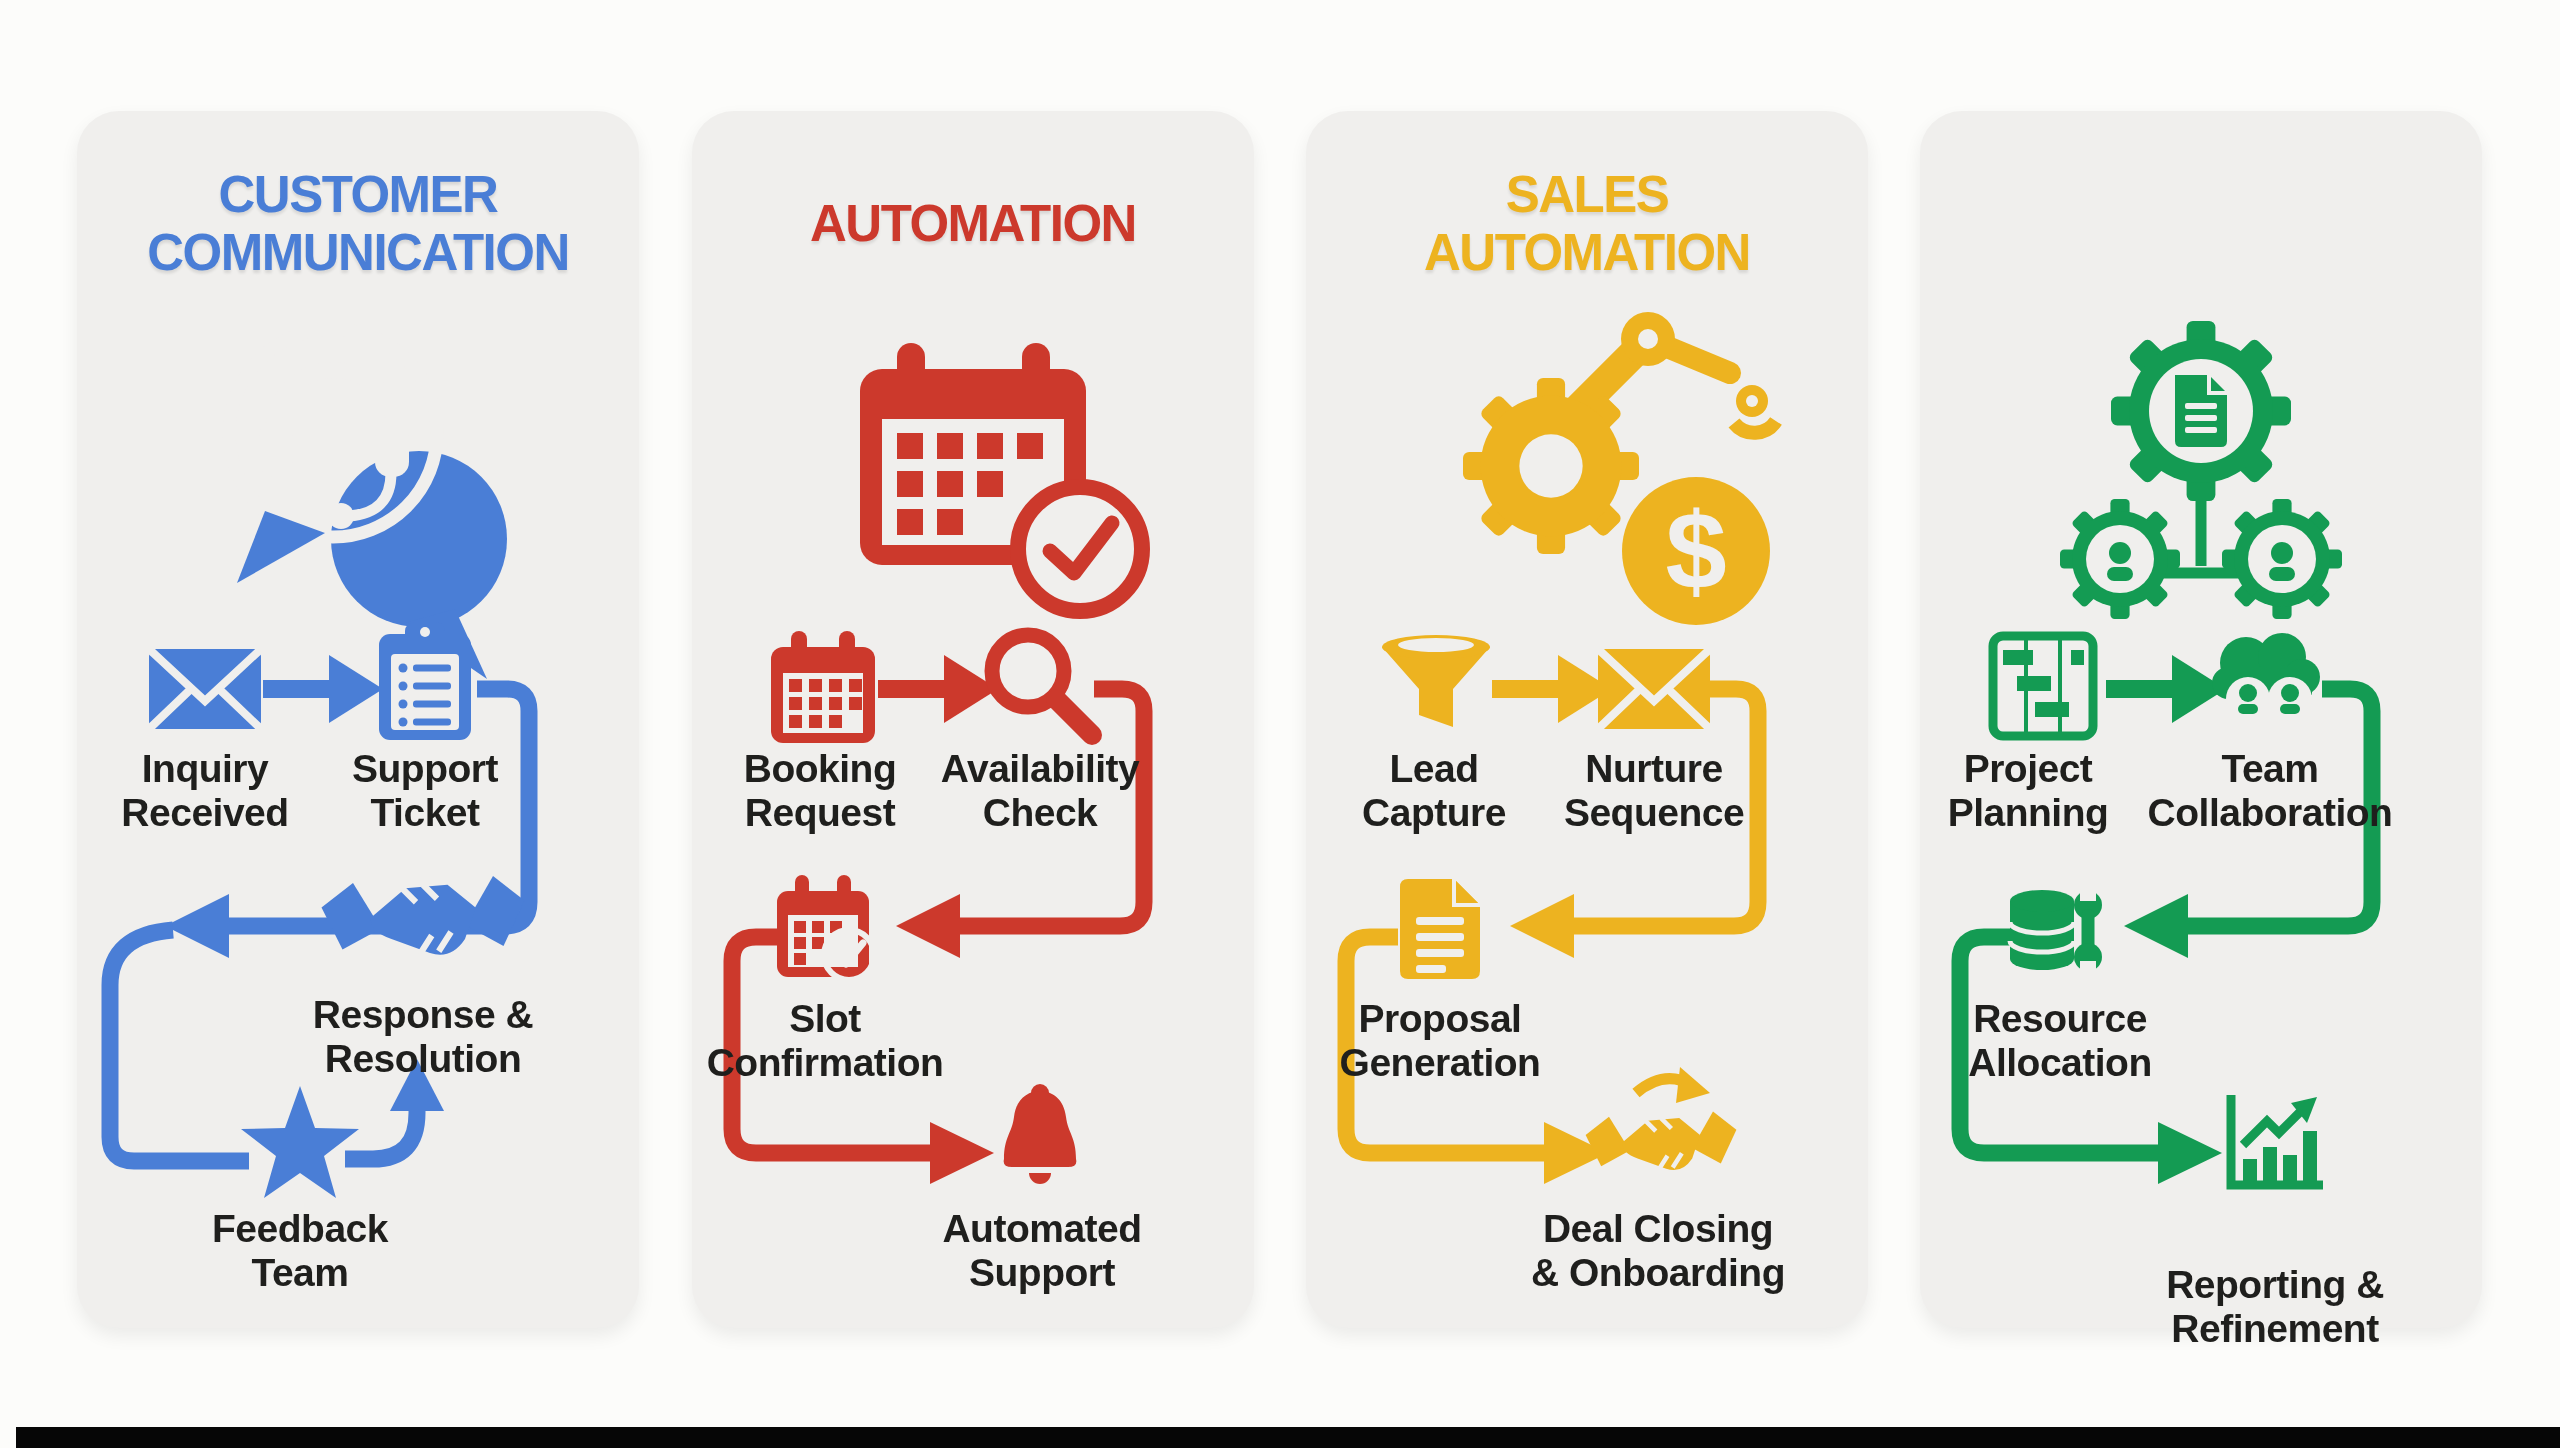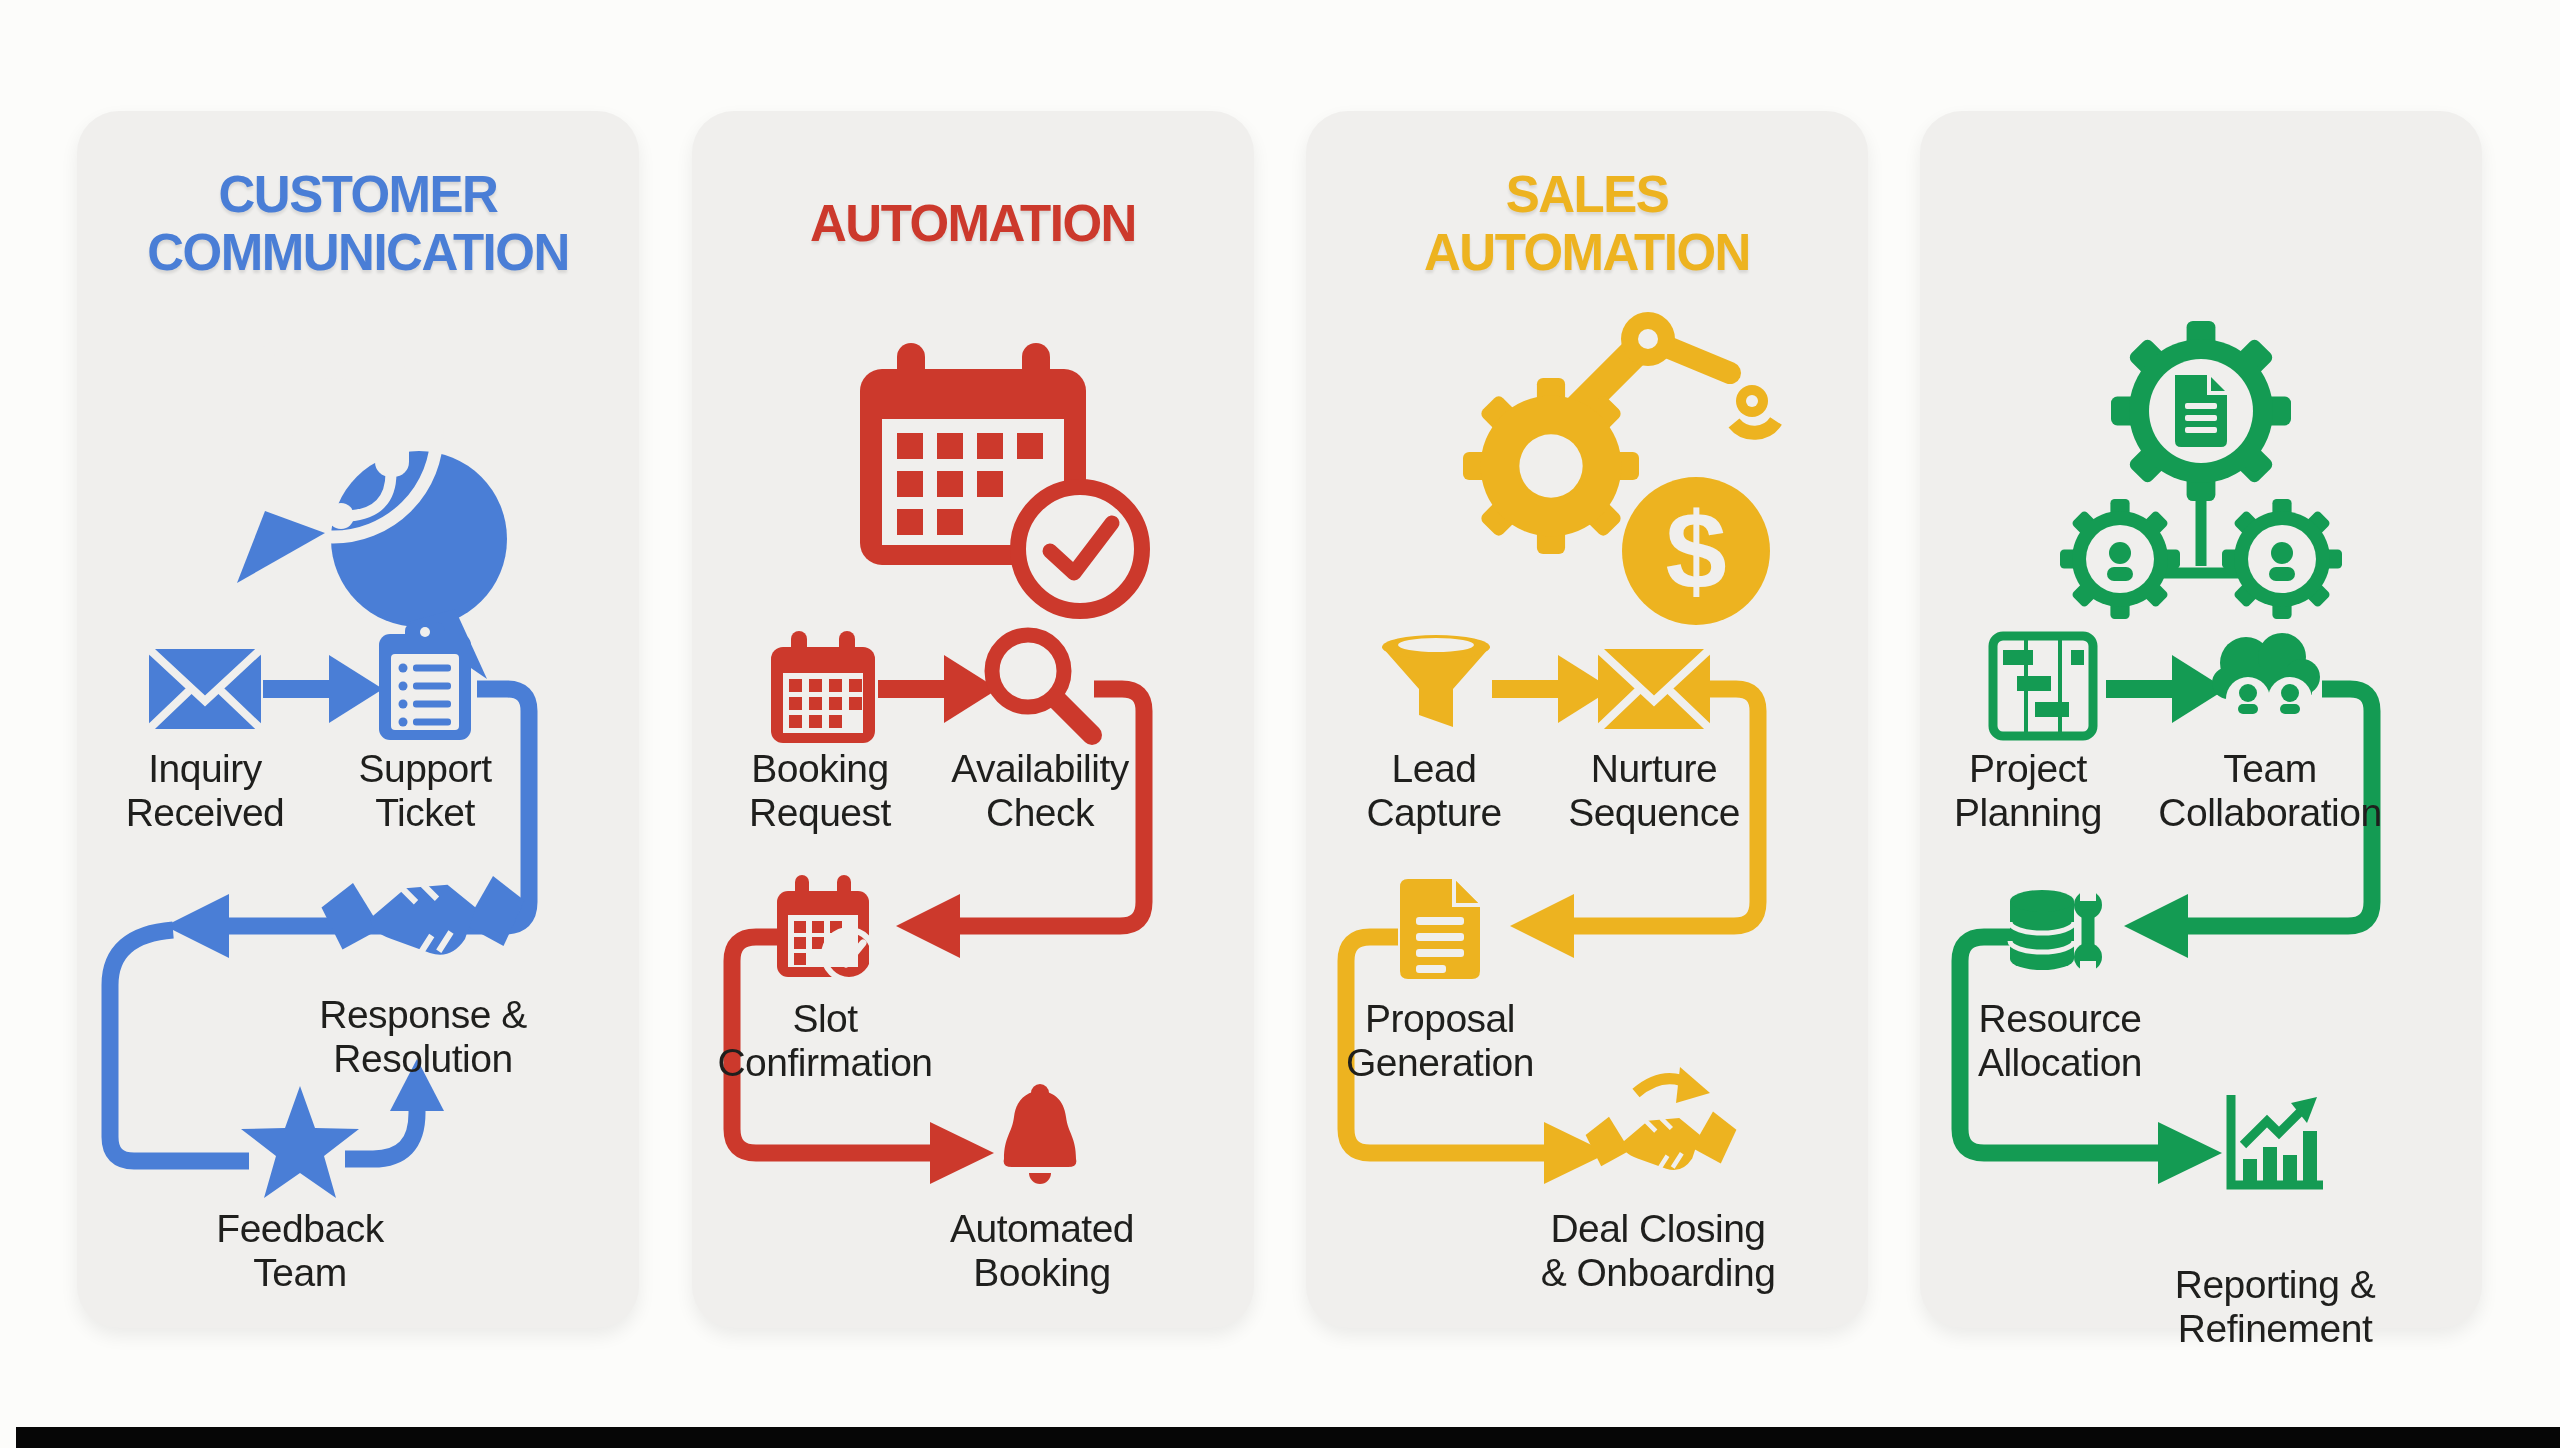--- a/index.html
+++ b/index.html
@@ -19,21 +19,21 @@
   .title{
     position:absolute;top:38px;left:0;width:100%;height:150px;
     display:flex;align-items:center;justify-content:center;text-align:center;
     font-size:51px;font-weight:bold;letter-spacing:-1.5px;line-height:1.14;
     white-space:pre-line;color:var(--accent);
     text-shadow:0 3px 3px rgba(0,0,0,.10);
   }
   .flow{position:absolute;left:0;top:0;width:562px;height:1217px;}
   .label{
     position:absolute;width:300px;margin-left:-150px;text-align:center;
-    font-size:39px;font-weight:normal;line-height:1.12;letter-spacing:-0.5px;
+    font-size:39px;font-weight:bold;line-height:1.12;letter-spacing:-0.5px;
     white-space:pre-line;color:#1f1f1d;
   }
   .pipe{fill:none;stroke:currentColor;stroke-width:17px;}
   .fill-ac{fill:currentColor;}
   .stroke-ac{stroke:currentColor;fill:none;}
   .fill-bg{fill:var(--bg);}
   .stroke-bg{stroke:var(--bg);fill:none;}
   .bottom-bar{position:absolute;left:16px;right:0;bottom:0;height:21px;background:#060606;}
 </style>
 </head>
@@ -205,21 +205,21 @@
       <path class="fill-ac" d="M -11 32 A 11 11 0 0 0 11 32 Z"></path>
     </g>
   </svg>
   <div class="label" style="left:128px;top:636px">Booking
 Request</div>
   <div class="label" style="left:348px;top:636px">Availability
 Check</div>
   <div class="label" style="left:133px;top:886px">Slot
 Confirmation</div>
   <div class="label" style="left:350px;top:1096px">Automated
-Booking</div>
+Support</div>
 </section>
 
 <section class="card c2" style="--accent: #edb320;">
   <div class="title">SALES
 AUTOMATION</div>
   <svg class="flow" viewBox="0 0 562 1217">
 
     <g>
       <path d="M 268 302 L 340 230" class="stroke-ac" stroke-width="30" stroke-linecap="round"></path>
       <path d="M 342 228 L 424 262" class="stroke-ac" stroke-width="22" stroke-linecap="round"></path>

